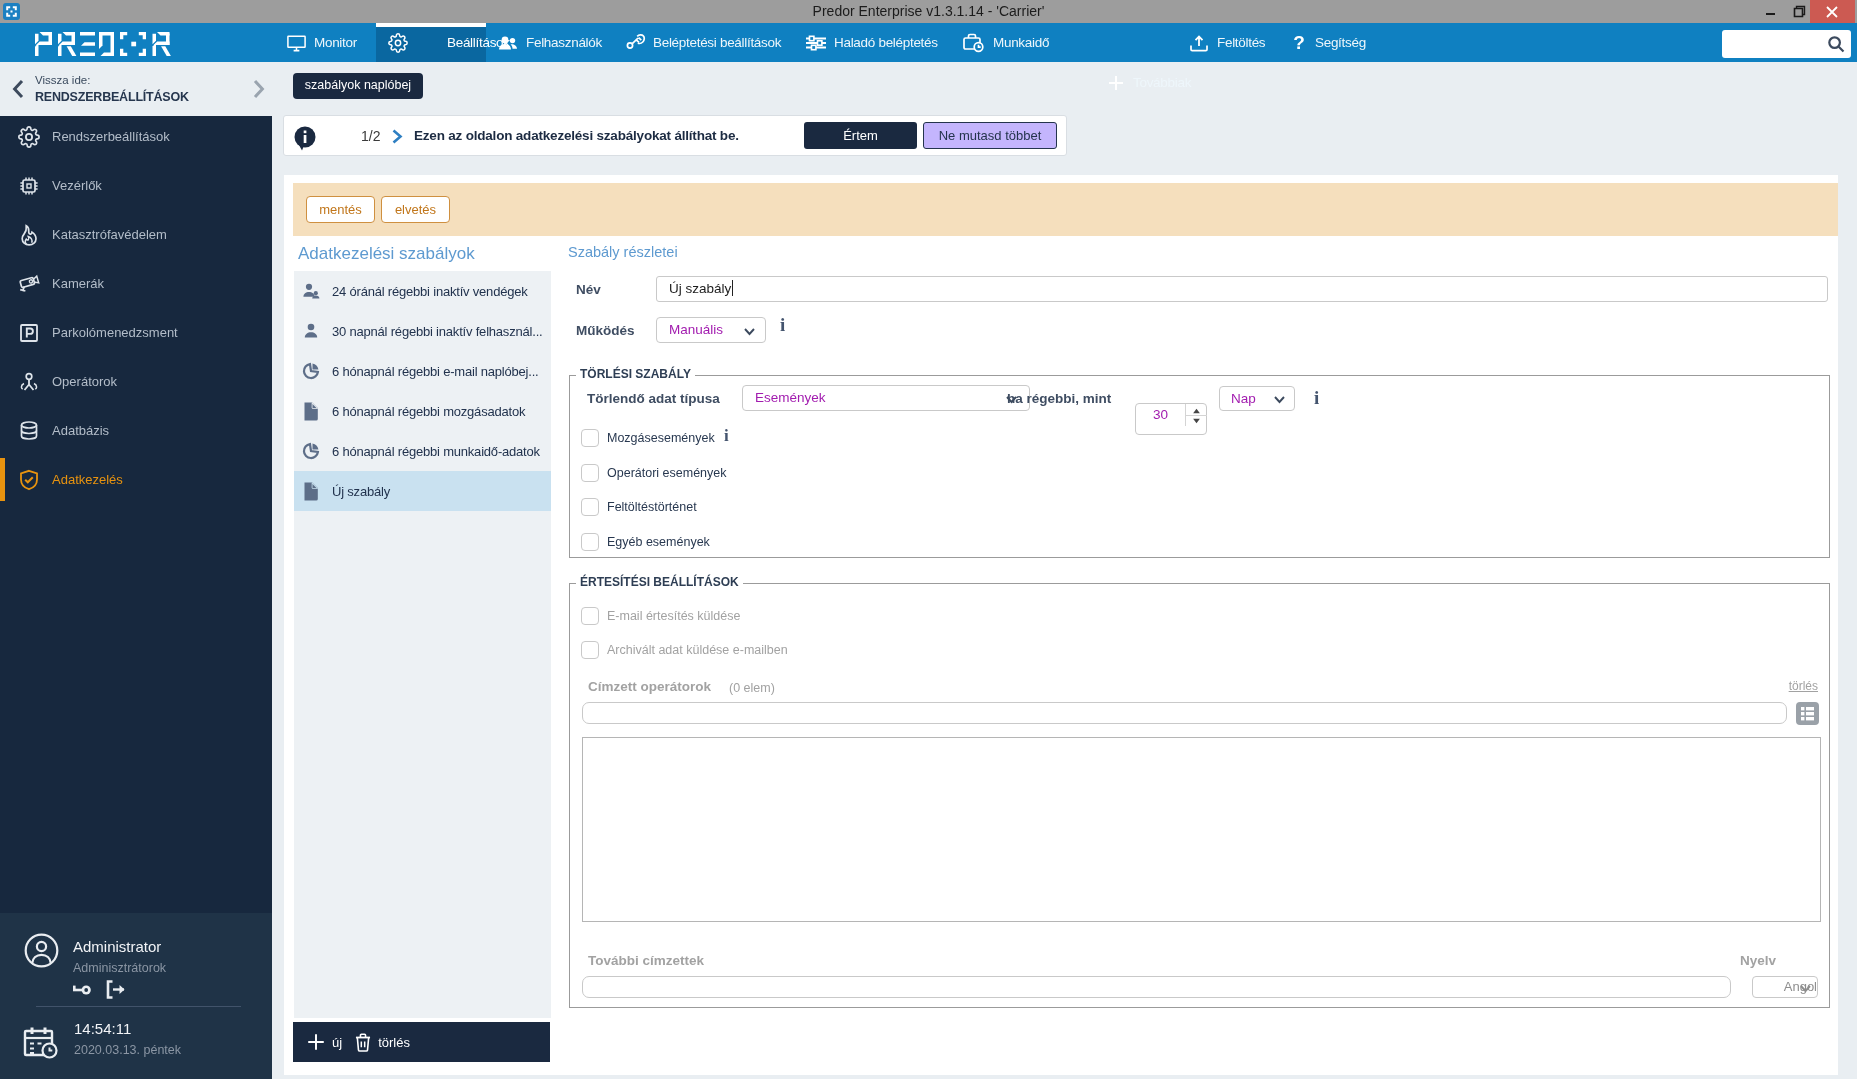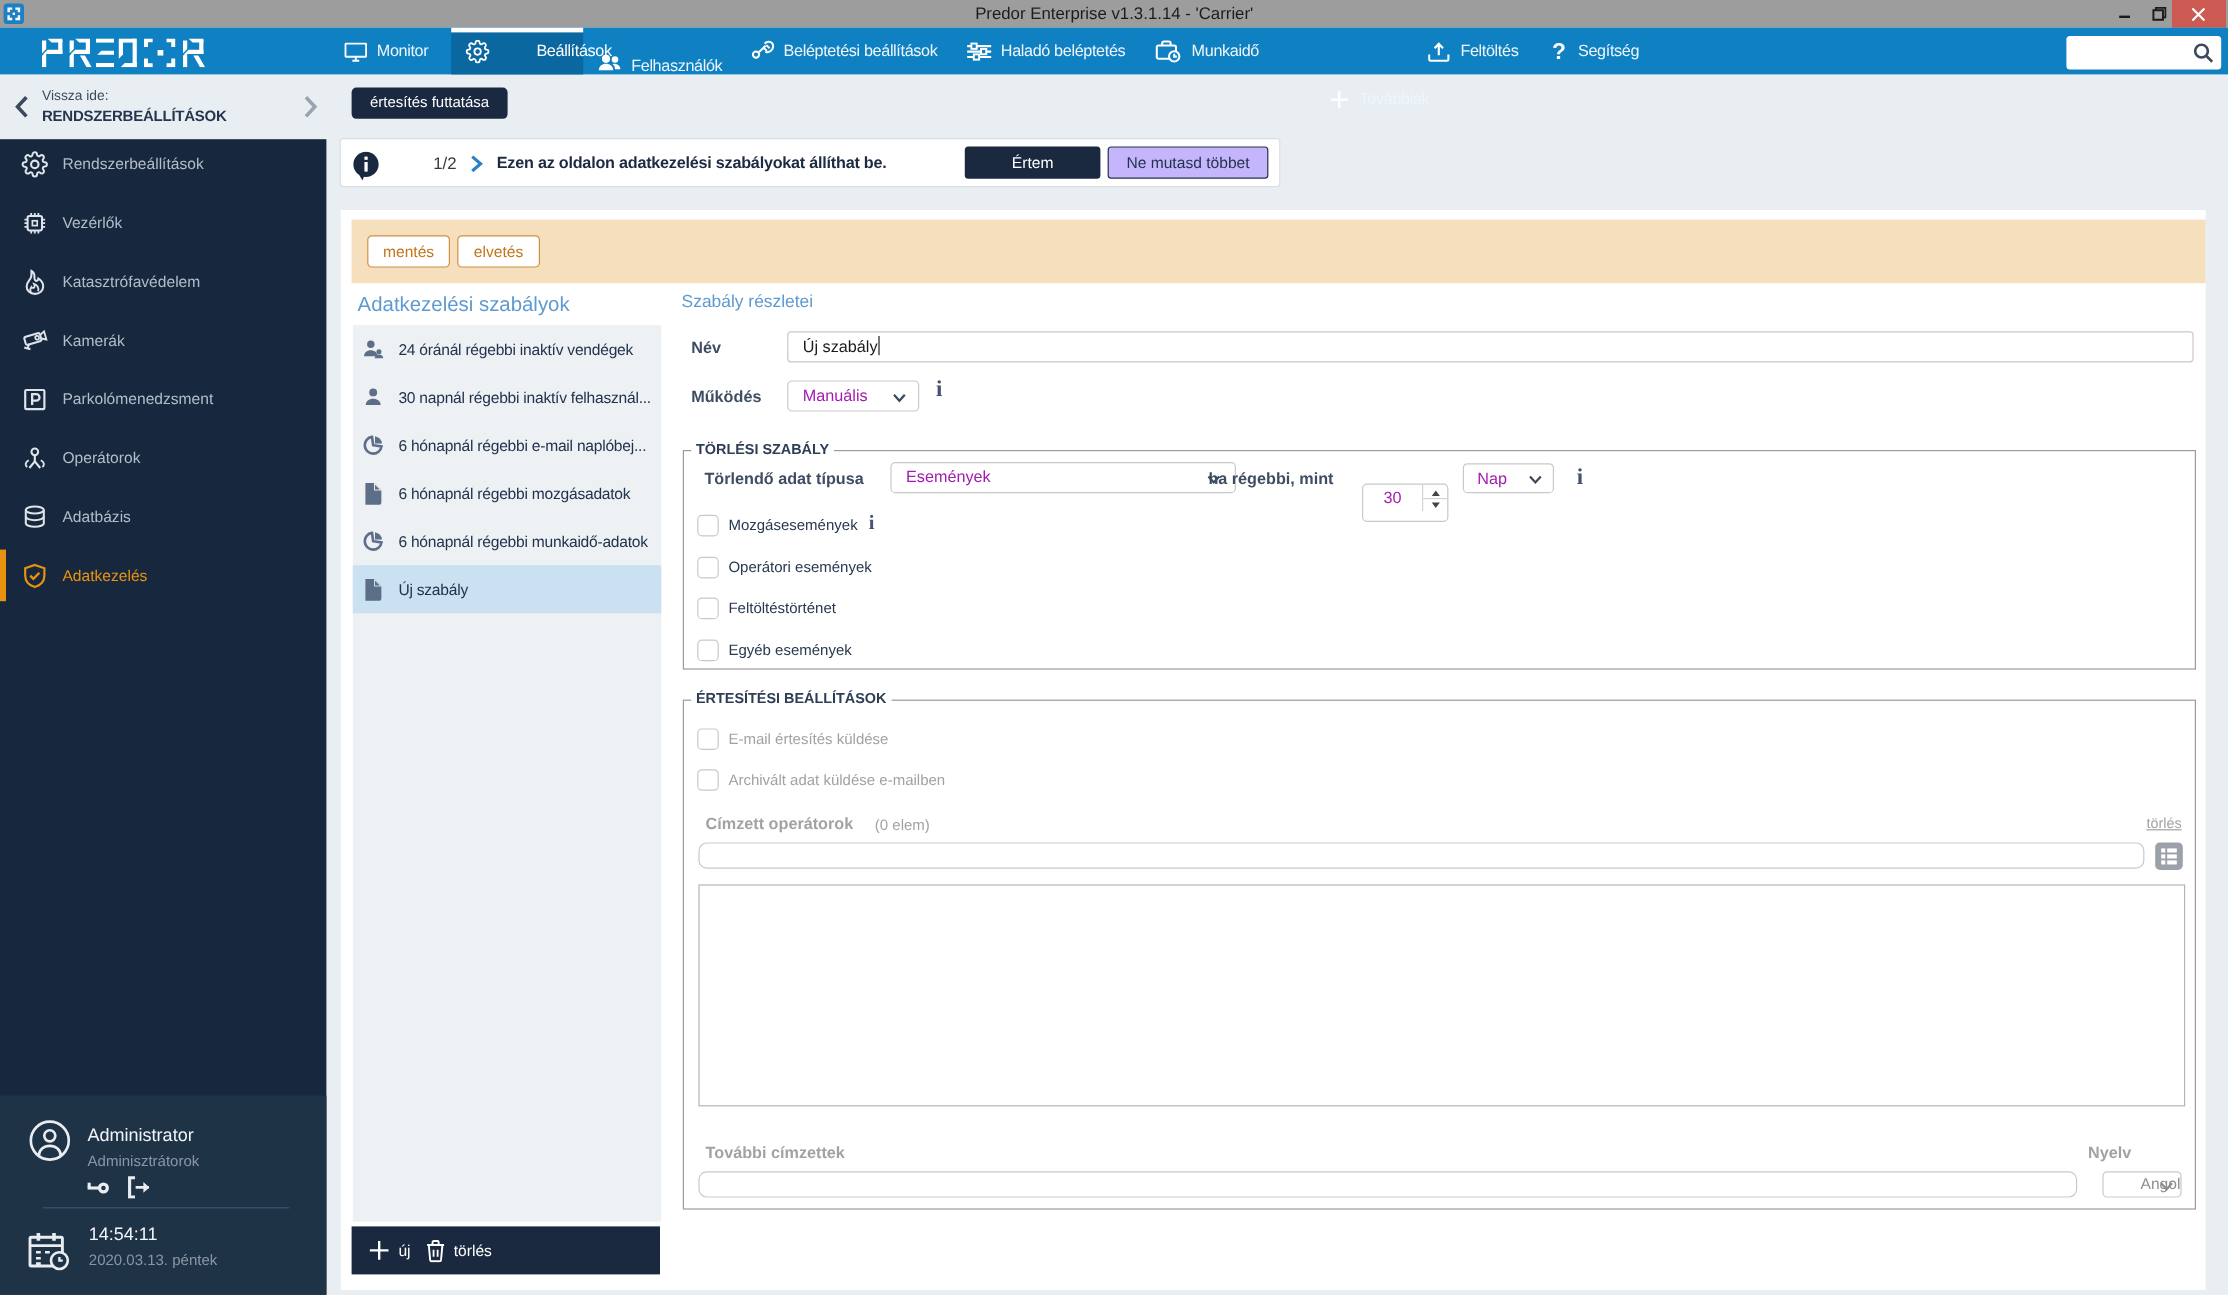--- a/index.html
+++ b/index.html
@@ -127,21 +127,21 @@
     </svg>
     <span>Monitor</span>
   </div>
   <div class="navitem" style="left:388px; color:#fff;gap:32px;">
     <svg width="20" height="20" viewBox="0 0 24 24" fill="none" stroke="#fff" stroke-width="2">
       <circle cx="12" cy="12" r="3.2" stroke-width="1.8"></circle>
       <path stroke-width="1.8" d="M19.4 15a1.65 1.65 0 0 0 .33 1.82l.06.06a2 2 0 1 1-2.83 2.83l-.06-.06a1.65 1.65 0 0 0-1.82-.33 1.65 1.65 0 0 0-1 1.51V21a2 2 0 1 1-4 0v-.09A1.65 1.65 0 0 0 9 19.4a1.65 1.65 0 0 0-1.82.33l-.06.06a2 2 0 1 1-2.83-2.83l.06-.06a1.65 1.65 0 0 0 .33-1.82 1.65 1.65 0 0 0-1.51-1H3a2 2 0 1 1 0-4h.09A1.65 1.65 0 0 0 4.6 9a1.65 1.65 0 0 0-.33-1.82l-.06-.06a2 2 0 1 1 2.83-2.83l.06.06a1.65 1.65 0 0 0 1.82.33H9a1.65 1.65 0 0 0 1-1.51V3a2 2 0 1 1 4 0v.09a1.65 1.65 0 0 0 1 1.51 1.65 1.65 0 0 0 1.82-.33l.06-.06a2 2 0 1 1 2.83 2.83l-.06.06a1.65 1.65 0 0 0-.33 1.82V9a1.65 1.65 0 0 0 1.51 1H21a2 2 0 1 1 0 4h-.09a1.65 1.65 0 0 0-1.51 1z"></path>
     </svg>
     <span>Beállítások</span>
   </div>
-  <div class="navitem" style="left:497px;align-items:flex-end;">
+  <div class="navitem" style="left:497px;">
     <svg width="22" height="20" viewBox="0 0 22 20" fill="#fff">
       <circle cx="8" cy="7" r="3.4"></circle>
       <path d="M2 16.5 c0-3.3 2.7-5.4 6-5.4 s6 2.1 6 5.4 z"></path>
       <circle cx="15.5" cy="7.6" r="2.7"></circle>
       <path d="M14.6 11.2 c2.9 0 5.4 1.8 5.4 4.6 h-4.5 c0-1.9-0.7-3.5-2-4.3 z"></path>
     </svg>
     <span>Felhasználók</span>
   </div>
   <div class="navitem" style="left:624px;">
     <svg width="22" height="21" viewBox="0 0 22 21" fill="none" stroke="#fff" stroke-width="1.7">
@@ -298,21 +298,21 @@
     <path d="M3 13 h27" stroke-width="2.2"></path>
     <path d="M10 2.5 V9 M23 2.5 V9" stroke-width="3"></path>
     <path d="M8 18.5 h4 M8 23.5 h4 M8 28 h4 M15.5 18.5 h4" stroke-width="2.2"></path>
     <circle cx="27.5" cy="25.5" r="7" fill="#1f3347" stroke-width="2.2"></circle>
     <path d="M27.5 22.5 v3 h2.8" stroke-width="2"></path>
   </svg>
   <div style="position:absolute; left:74px; top:107px; font-size:15px; color:#f2f4f7;">14:54:11</div>
   <div style="position:absolute; left:74px; top:130px; font-size:12.5px; color:#8b96a4;">2020.03.13. péntek</div>
 </div>
 
-<div id="runbtn">értesítés futtatása</div>
+<div id="runbtn">szabályok naplóbej</div>
 <div id="infobar">
   <svg style="position:absolute; left:10px; top:10px;" width="24" height="28" viewBox="0 0 24 28">
     <circle cx="11" cy="11" r="10.5" fill="#1a2940"></circle>
     <path d="M5 19 l3 5.5 2-5" fill="#1a2940"></path>
     <rect x="9.7" y="4.5" width="2.7" height="2.7" fill="#fff"></rect>
     <rect x="9.7" y="9" width="2.7" height="8" fill="#fff"></rect>
   </svg>
   <div style="position:absolute; left:77px; top:12px; font-size:14px; color:#3a3a3a;">1/2</div>
   <svg style="position:absolute; left:107px; top:13px;" width="12" height="15" viewBox="0 0 12 15" fill="none" stroke="#2e7fc2" stroke-width="2.6">
     <path d="M2.5 1.5 L9.5 7.5 L2.5 13.5"></path>

